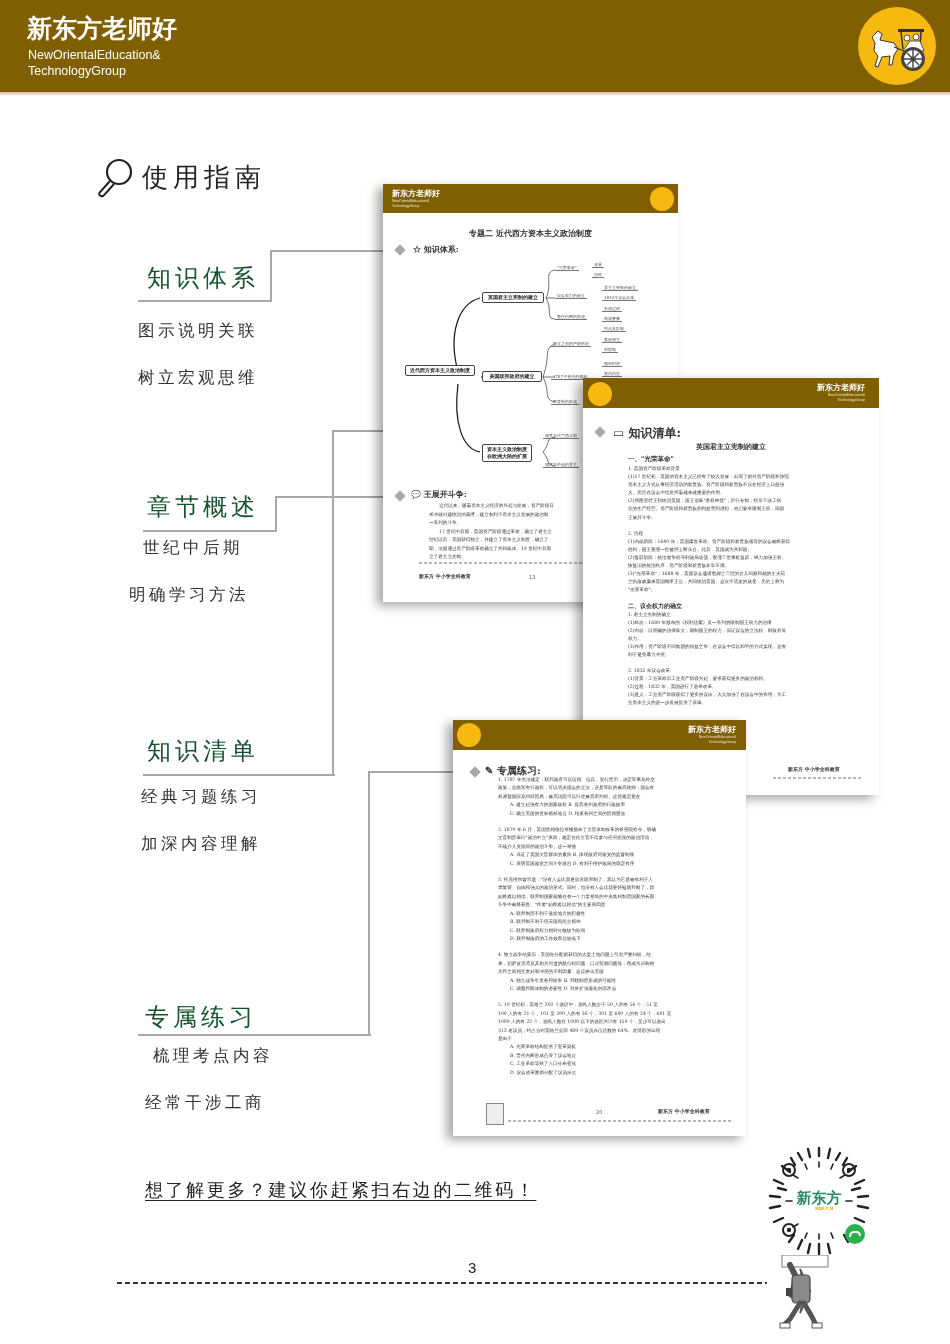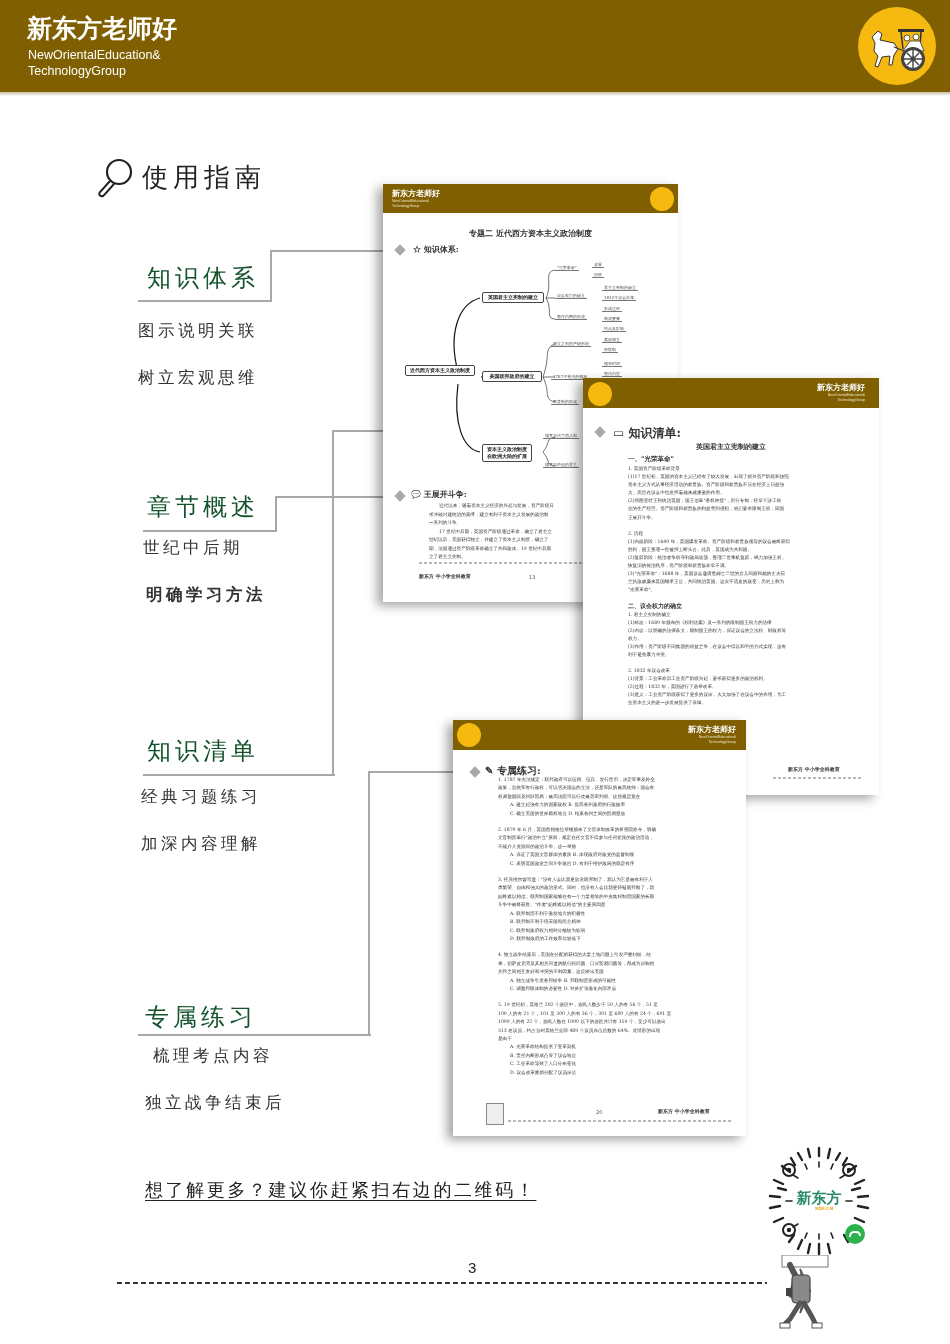--- a/index.html
+++ b/index.html
@@ -87,29 +87,29 @@
   </svg>
   <span>使用指南</span>
 </div>
 
 <div class="sec-title" style="left:147px; top:262px;">知识体系</div>
 <div class="sec-desc" style="left:138px; top:320px;">图示说明关联</div>
 <div class="sec-desc" style="left:138px; top:367px;">树立宏观思维</div>
 
 <div class="sec-title" style="left:147px; top:491px;">章节概述</div>
 <div class="sec-desc" style="left:143px; top:537px;">世纪中后期</div>
-<div class="sec-desc" style="left:146px; top:584px;font-weight:bold;">明确学习方法</div>
+<div class="sec-desc" style="left:129px; top:584px;">明确学习方法</div>
 
 <div class="sec-title" style="left:147px; top:735px;">知识清单</div>
 <div class="sec-desc" style="left:141px; top:786px;">经典习题练习</div>
 <div class="sec-desc" style="left:141px; top:833px;">加深内容理解</div>
 
 <div class="sec-title" style="left:145px; top:1001px;">专属练习</div>
 <div class="sec-desc" style="left:145px; top:1045px;margin-left:8px;">梳理考点内容</div>
-<div class="sec-desc" style="left:145px; top:1092px;">独立战争结束后</div>
+<div class="sec-desc" style="left:145px; top:1092px;">经常干涉工商</div>
 
 <div class="line" style="left:138px; top:300px; width:134px; height:2px;"></div>
 <div class="line" style="left:270px; top:250px; width:2px; height:52px;"></div>
 <div class="line" style="left:270px; top:250px; width:130px; height:2px;"></div>
 
 <div class="line" style="left:143px; top:530px; width:134px; height:2px;"></div>
 <div class="line" style="left:275px; top:496px; width:2px; height:36px;"></div>
 <div class="line" style="left:275px; top:496px; width:125px; height:2px;"></div>
 
 <div class="line" style="left:143px; top:774px; width:192px; height:2px;"></div>

